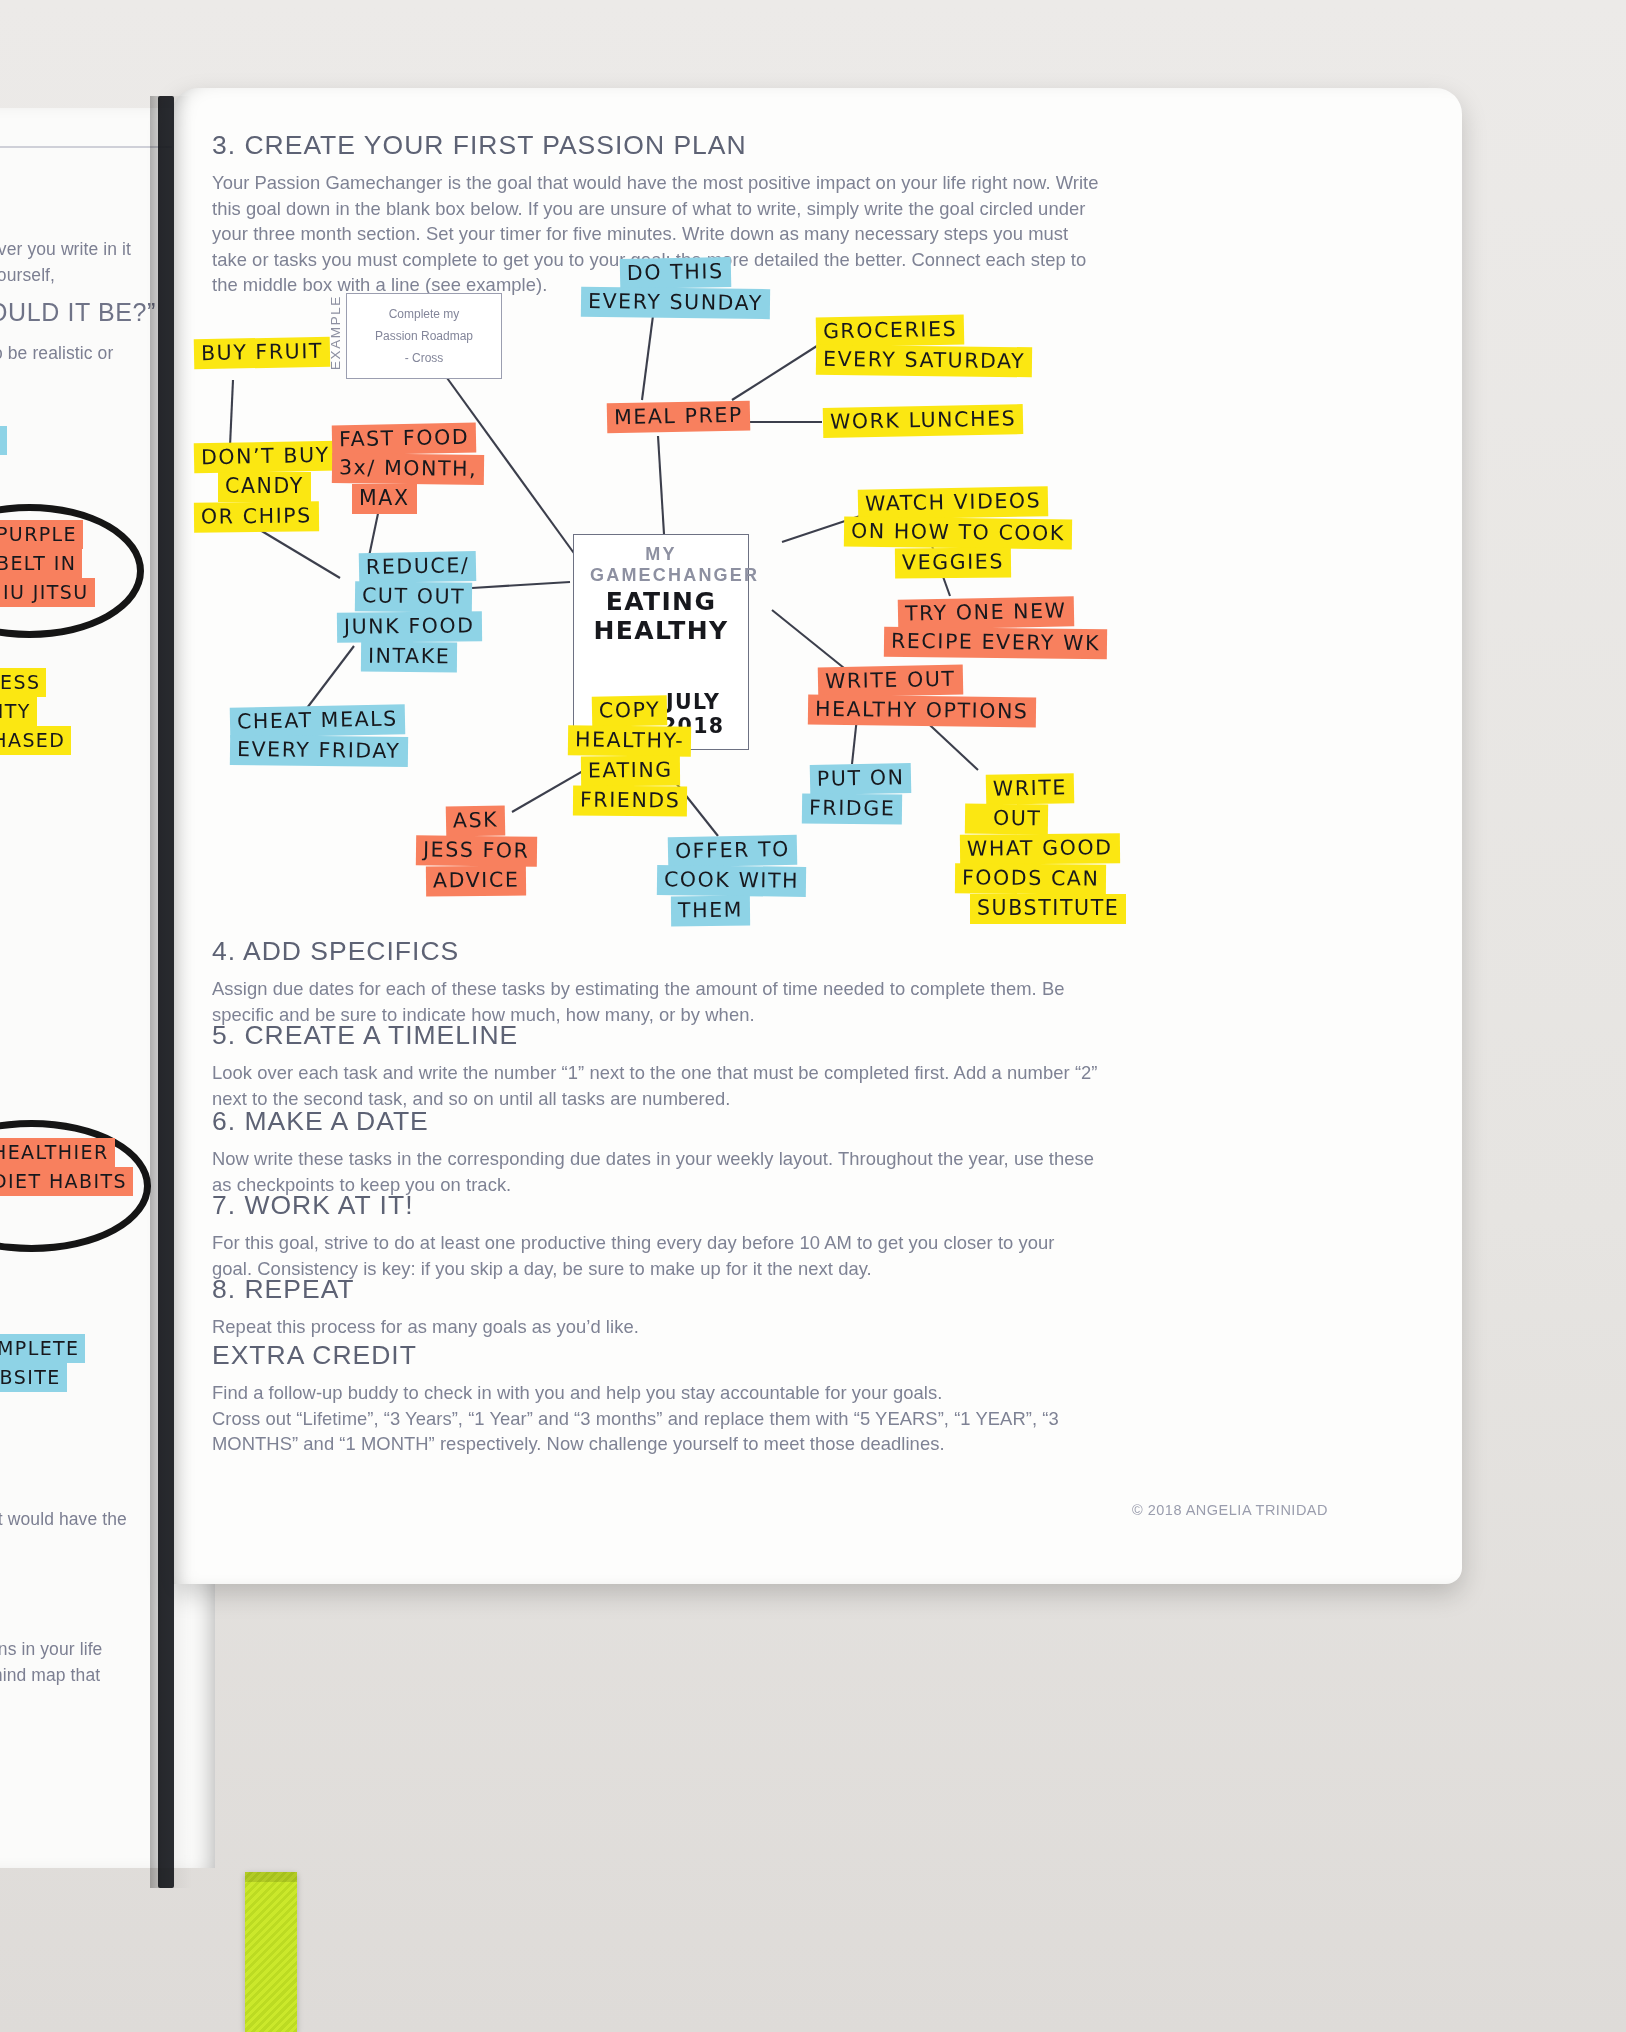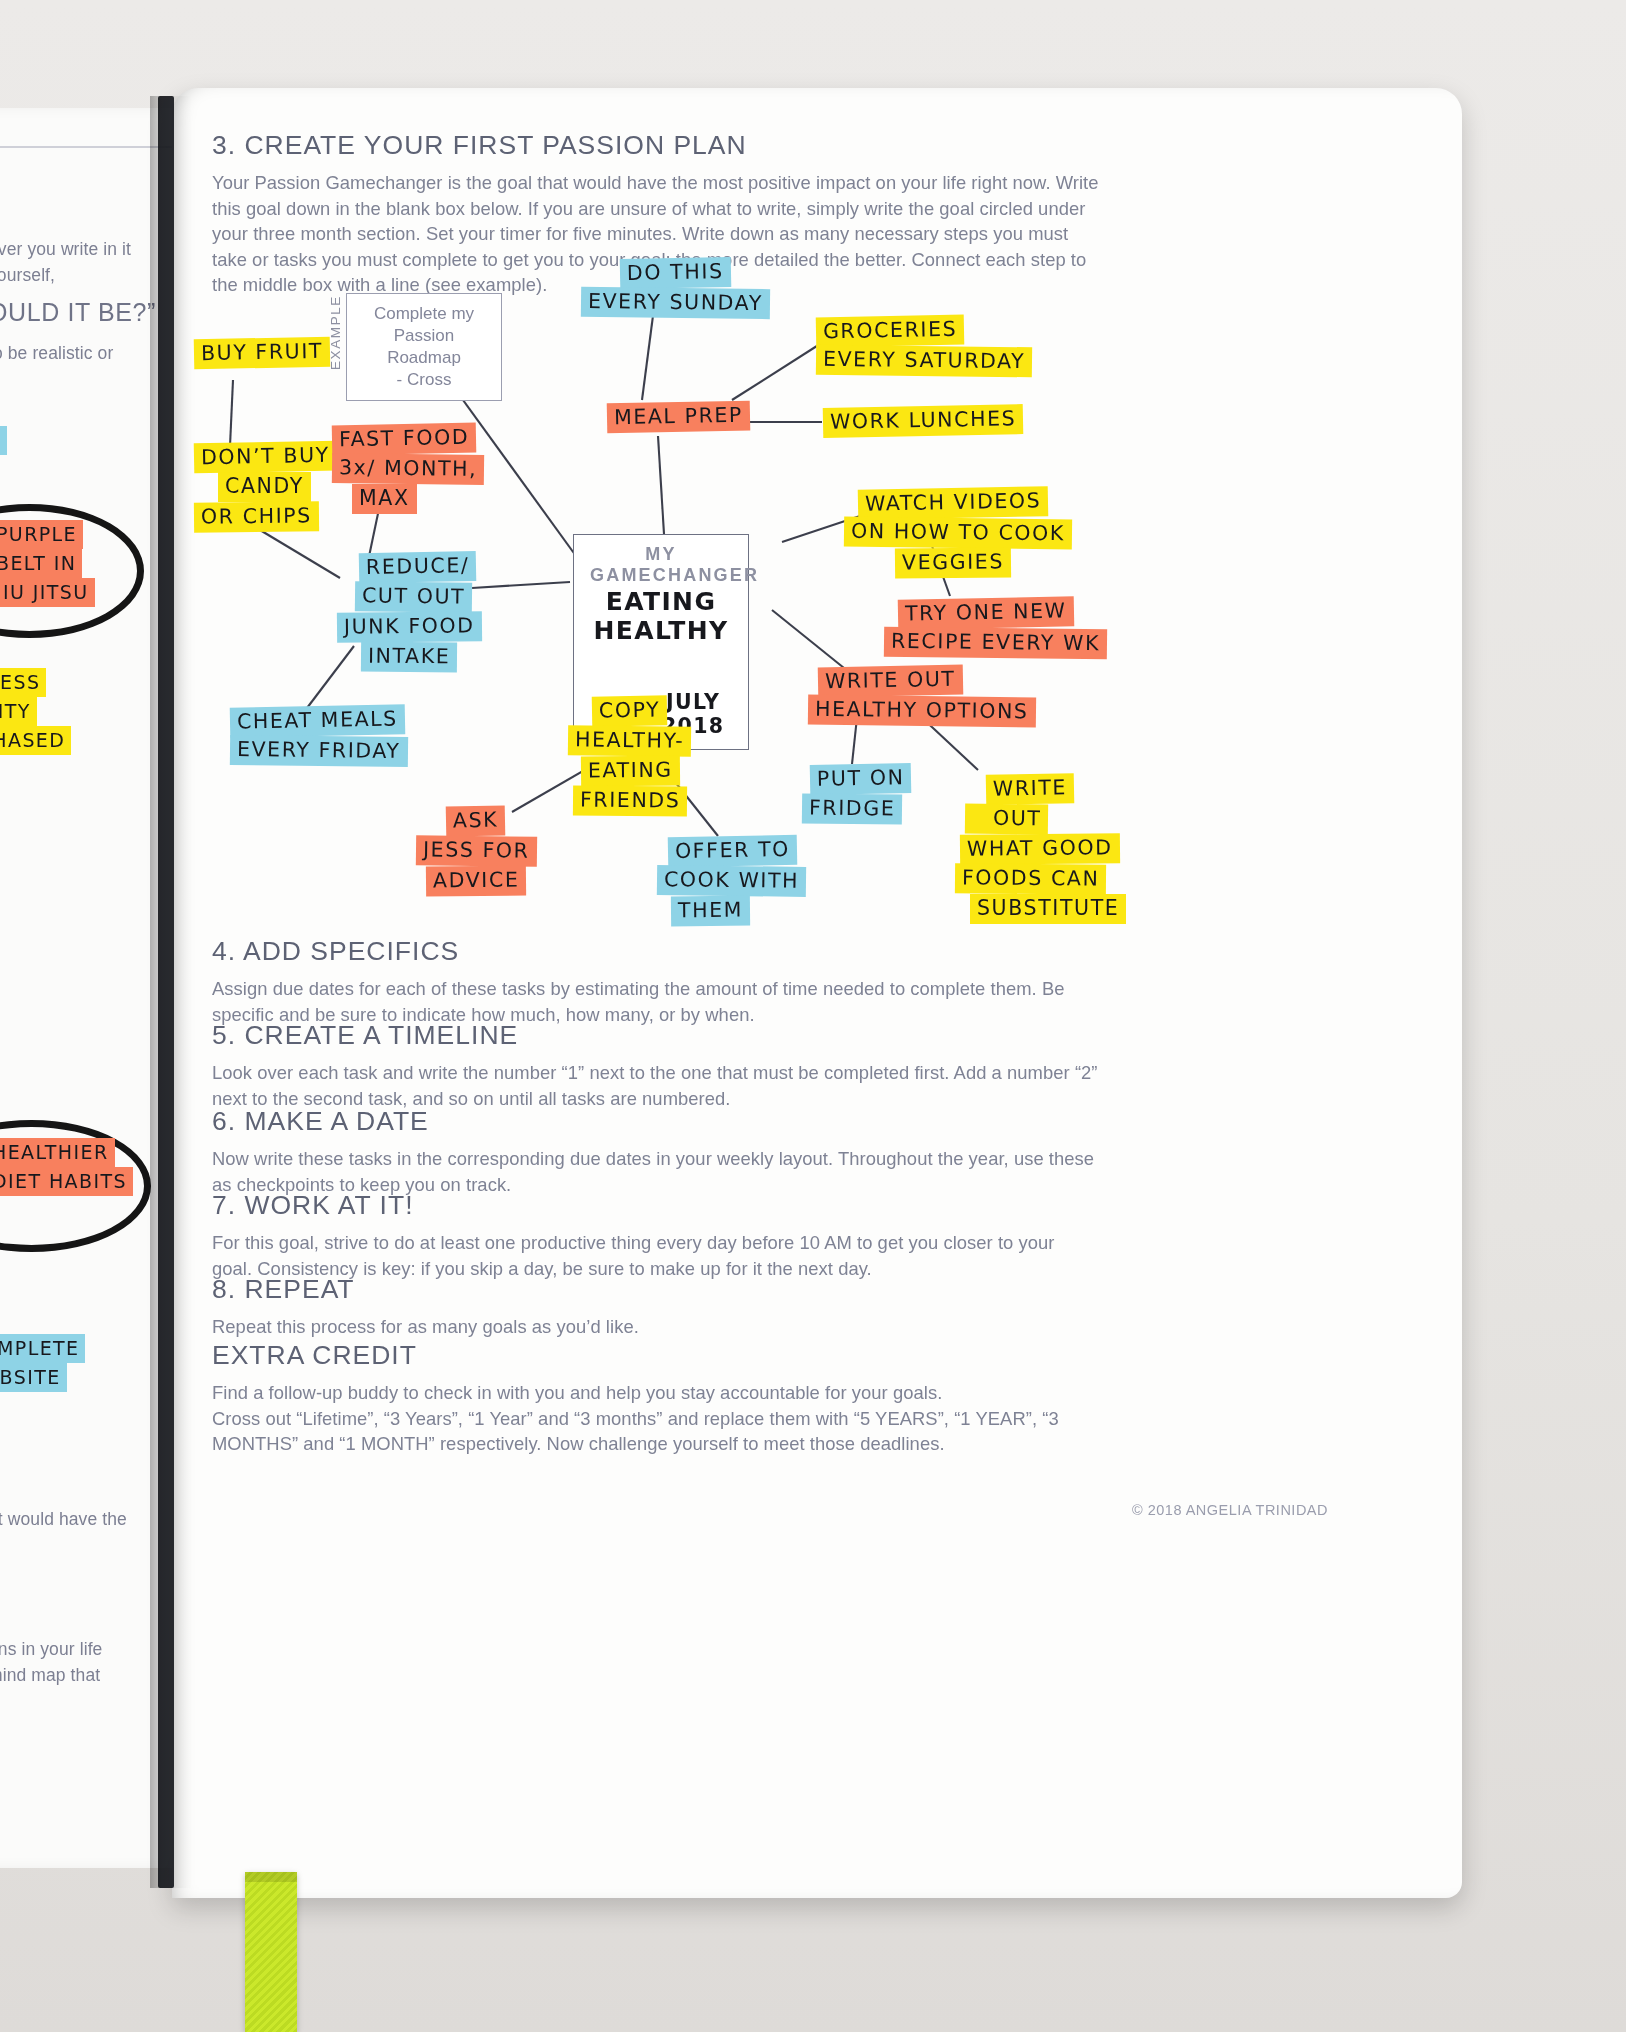--- a/index.html
+++ b/index.html
@@ -29,21 +29,21 @@
     background:linear-gradient(90deg,rgba(0,0,0,.30) 0%,rgba(0,0,0,.13) 28%,rgba(0,0,0,.04) 62%,rgba(0,0,0,0) 100%);
     z-index:5;pointer-events:none;
   }
   .spine-dark{
     position:absolute;left:158px;top:96px;width:16px;height:1792px;
     background:#1a1c22;opacity:.92;border-radius:2px;z-index:4;
   }
 
   
   .page{
-    position:absolute;left:172px;top:88px;width:1290px;height:1810px;
+    position:absolute;left:172px;top:88px;width:1290px;height:1496px;
     background:#fdfdfc;
     border-top-left-radius:26px;border-top-right-radius:26px;
     border-bottom-right-radius:16px;
     box-shadow:0 10px 26px rgba(0,0,0,.18), inset 14px 0 22px -14px rgba(0,0,0,.28);
     overflow:hidden;
   }
   .page-inner{position:absolute;inset:0;}
 
   h2.sec{
     position:absolute;margin:0;color:#5d6274;font-weight:400;
@@ -98,21 +98,21 @@
     padding:9px 16px 11px 16px;text-align:center;font-weight:bold;
   }
   .cb-label{color:#8d90a1;font-size:18px;letter-spacing:2.2px;}
   .cb-goal{font-family:"DejaVu Sans",sans-serif;color:#17181d;font-size:25px;letter-spacing:1.4px;margin-top:1px;}
   .cb-due{display:flex;align-items:baseline;gap:8px;margin-top:3px;}
   .cb-due-label{color:#8d90a1;font-size:14.5px;letter-spacing:1.4px;margin-top:48px;}
   .cb-due-val{font-family:"DejaVu Sans",sans-serif;color:#17181d;font-size:20.5px;letter-spacing:1.3px;}
 
   .example-box{
     position:absolute;border:1.5px solid #9b9eb0;background:#fff;
-    color:#83869a;font-size:17px;line-height:22px;text-align:center;
+    color:#83869a;font-size:12px;line-height:22px;text-align:center;
     padding:9px 14px;
   }
   .example-tag{
     position:absolute;color:#8d90a1;font-size:13.5px;letter-spacing:1.6px;
     writing-mode:vertical-rl;transform:rotate(180deg);
   }
 
   
   .circle-doodle{
     position:absolute;border:7px solid #151515;border-radius:50%;

